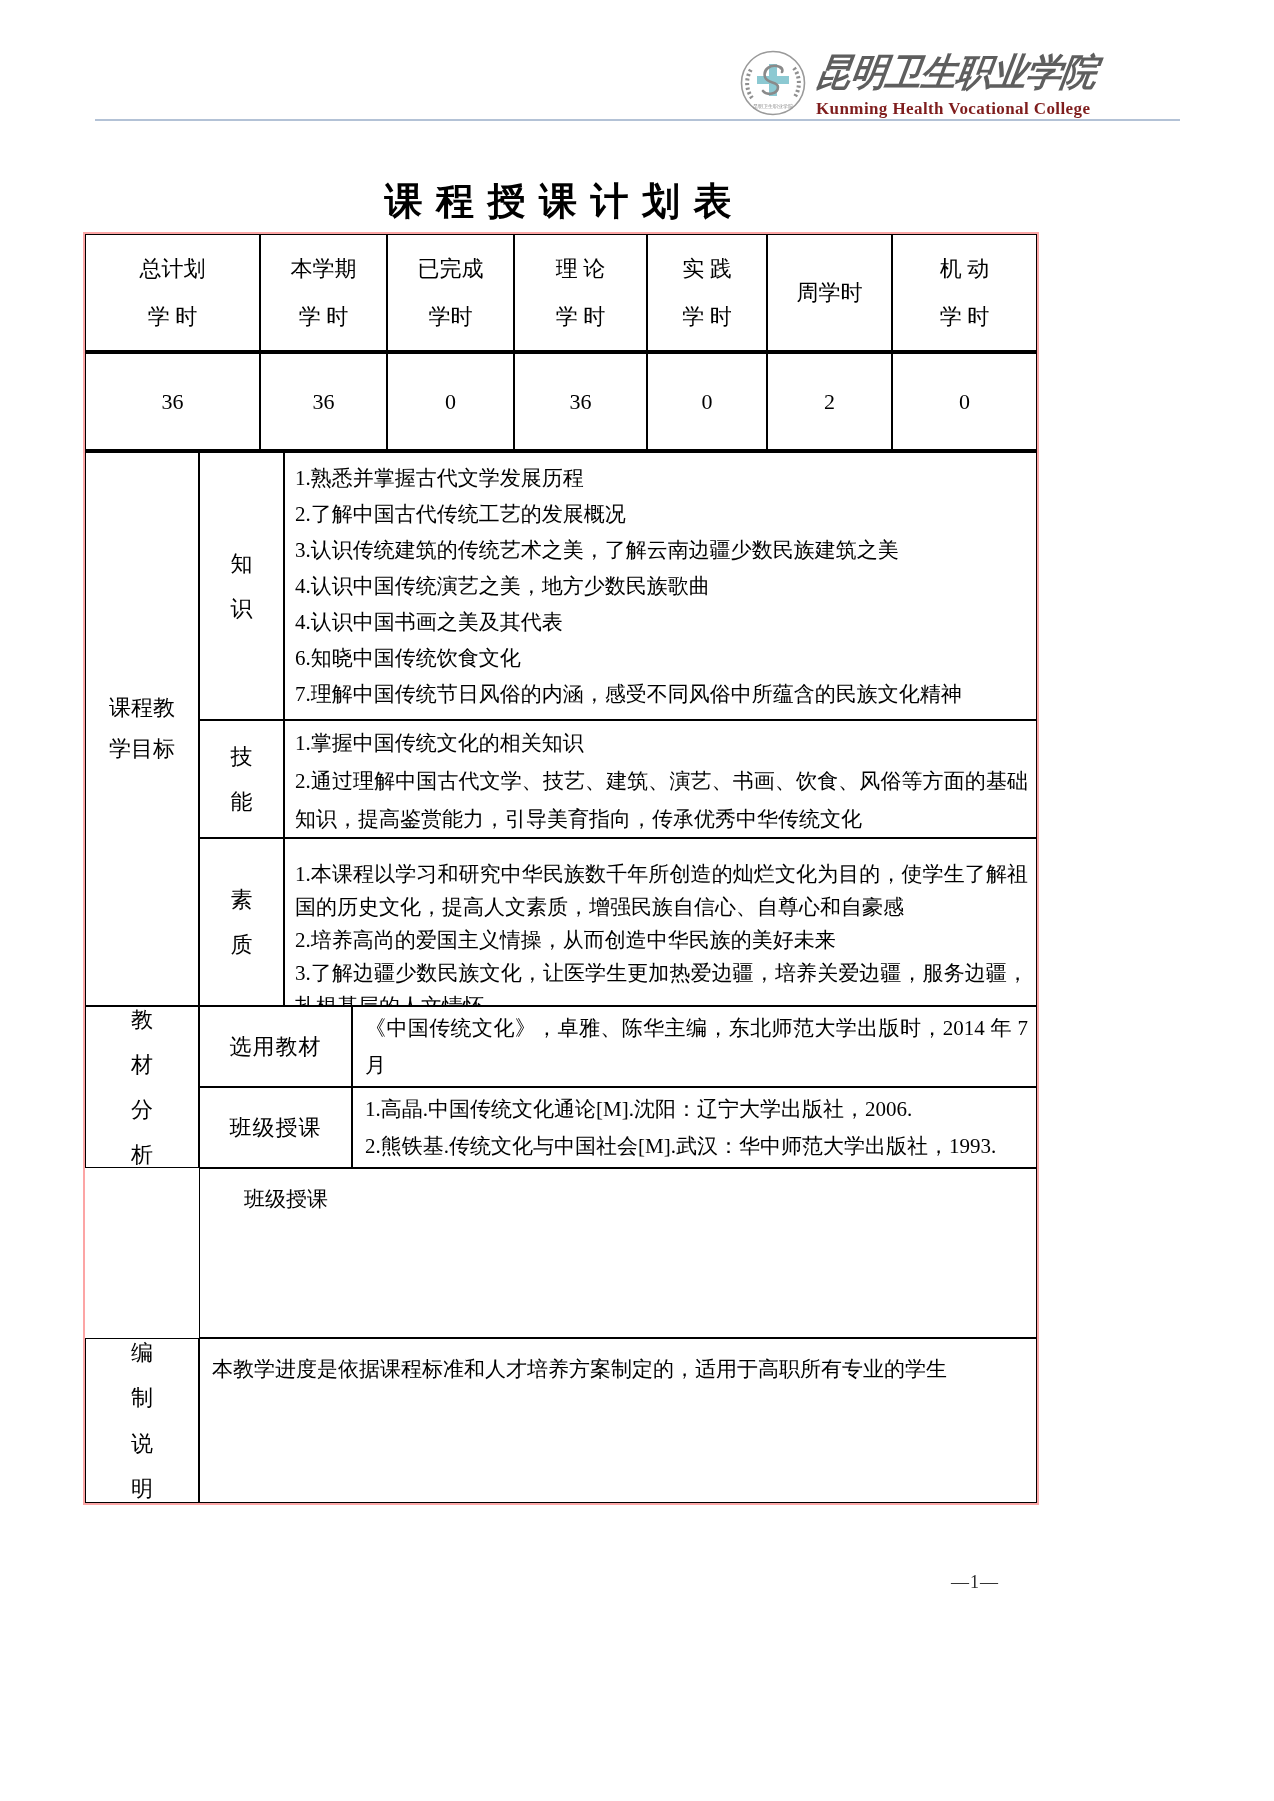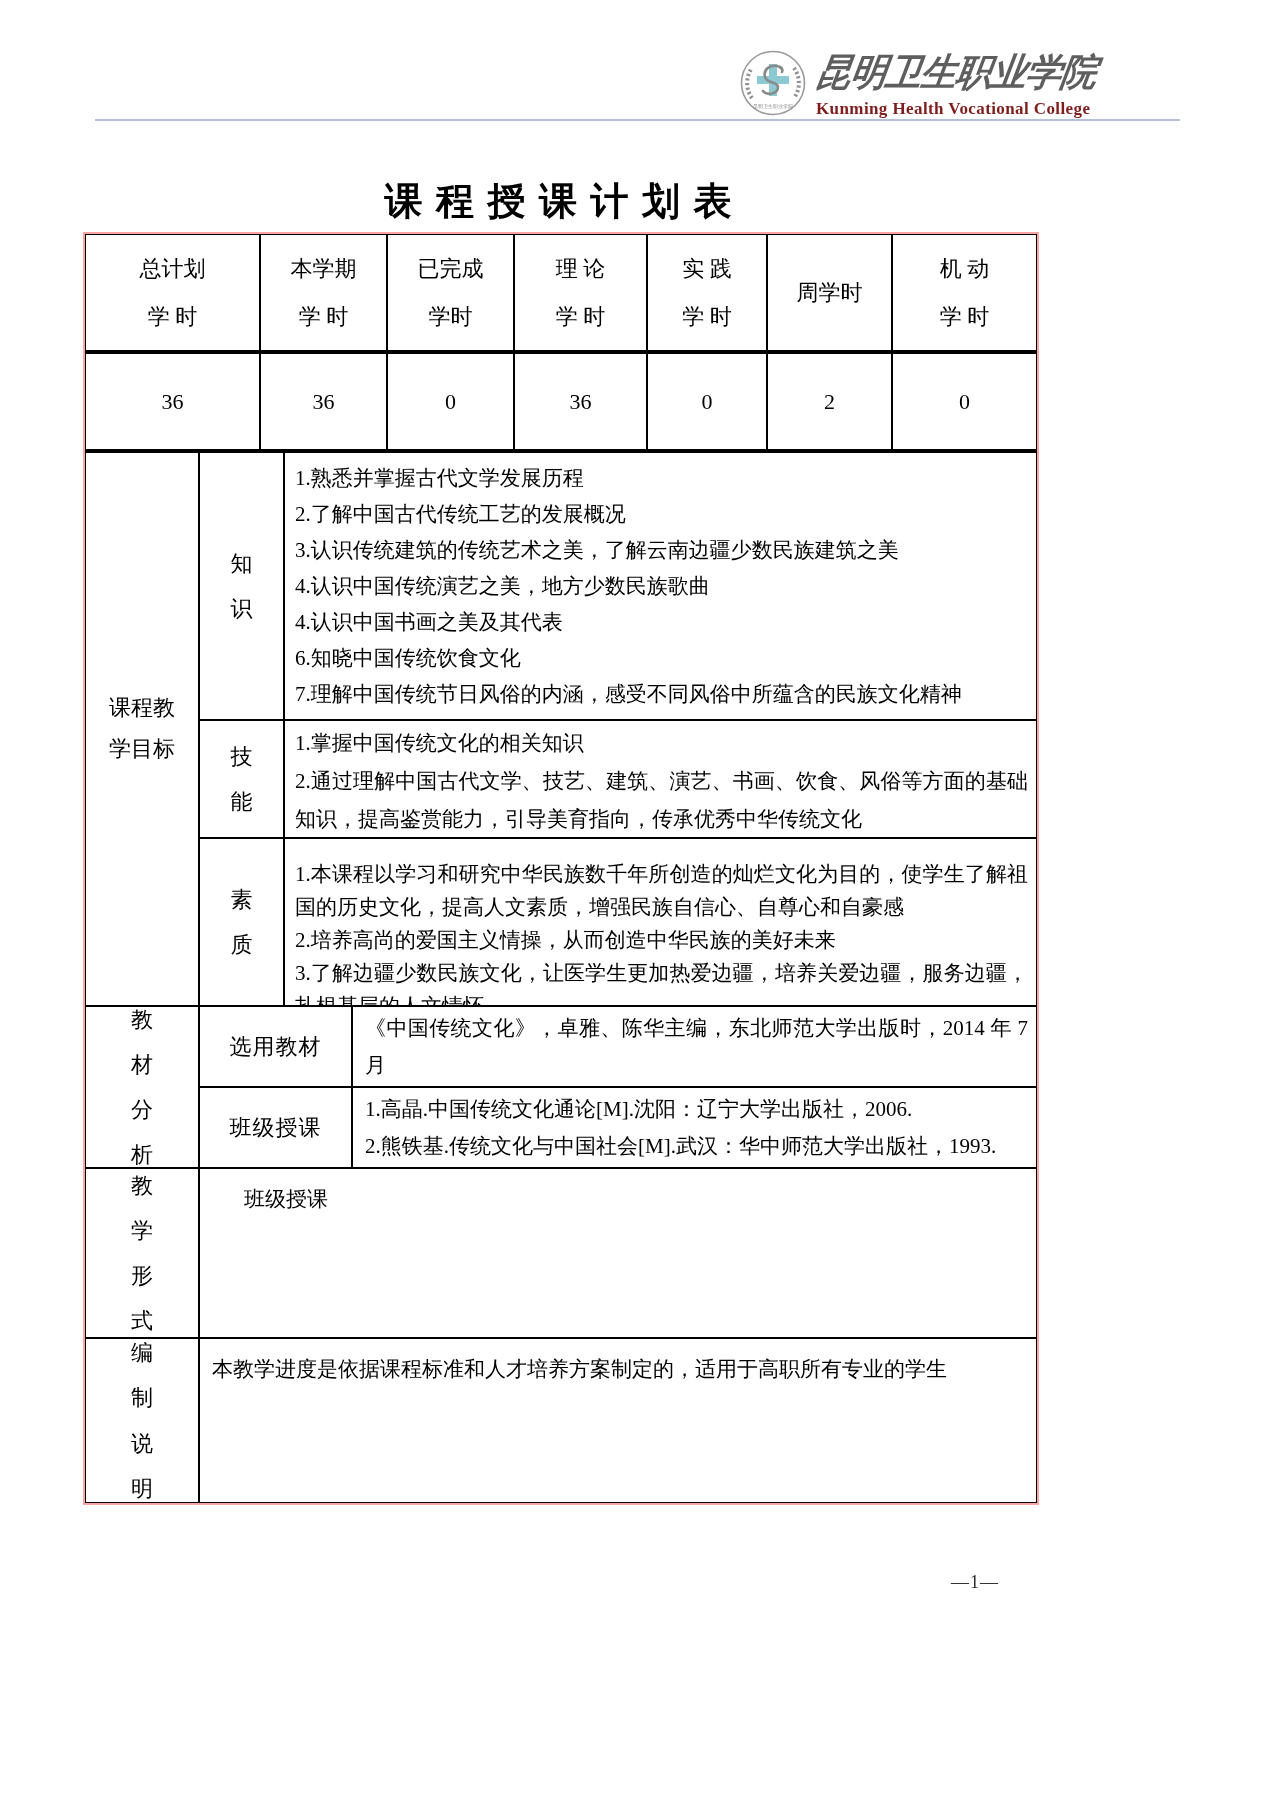--- a/index.html
+++ b/index.html
@@ -188,23 +188,20 @@
     <div class="cell content m-content" style="grid-area:6/5/7/11">
       <p>《中国传统文化》，卓雅、陈华主编，东北师范大学出版时，2014 年 7 月</p>
     </div>
 
     <div class="cell sub-h" style="grid-area:7/2/8/5">班级授课</div>
     <div class="cell content m-content" style="grid-area:7/5/8/11">
       <p>1.高晶.中国传统文化通论[M].沈阳：辽宁大学出版社，2006.</p>
       <p>2.熊铁基.传统文化与中国社会[M].武汉：华中师范大学出版社，1993.</p>
     </div>
 
-    <div class="cell vlabel" style="grid-area:8/1/9/2">
-      <div class="v1">教学形式</div>
-    </div>
     <div class="cell content f-content" style="grid-area:8/2/9/11">
       <p>班级授课</p>
     </div>
 
     <div class="cell vlabel" style="grid-area:9/1/10/2">
       <div class="v1">编制说明</div>
     </div>
     <div class="cell content n-content" style="grid-area:9/2/10/11">
       <p>本教学进度是依据课程标准和人才培养方案制定的，适用于高职所有专业的学生</p>
     </div>

